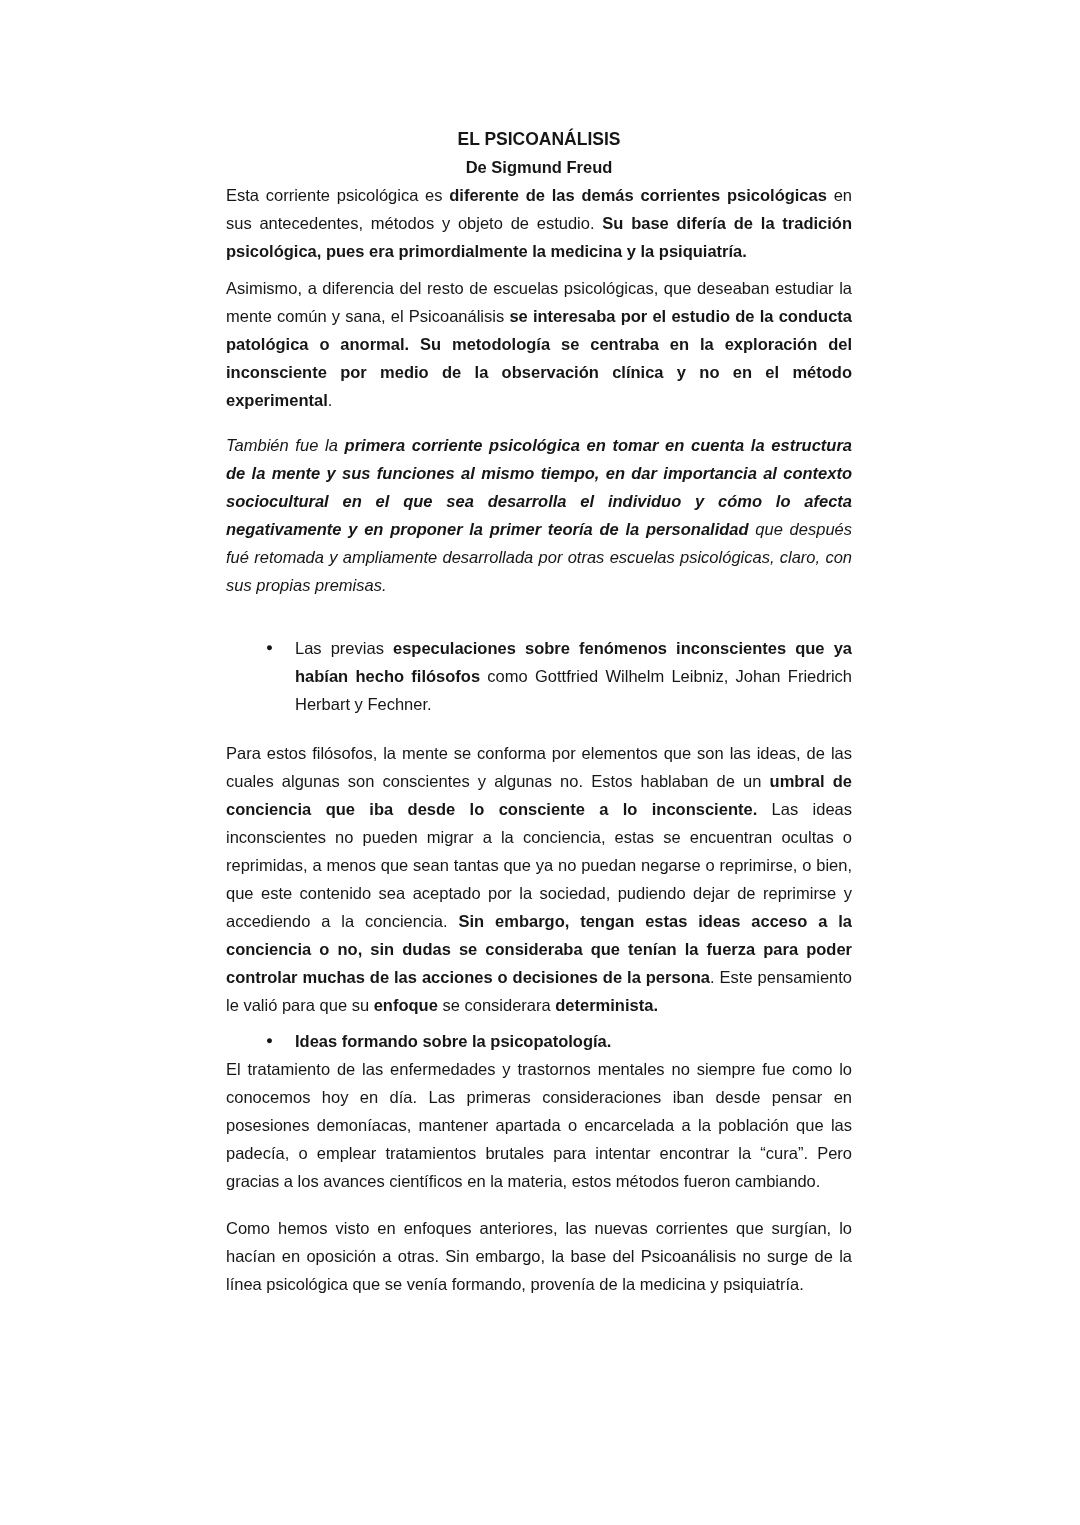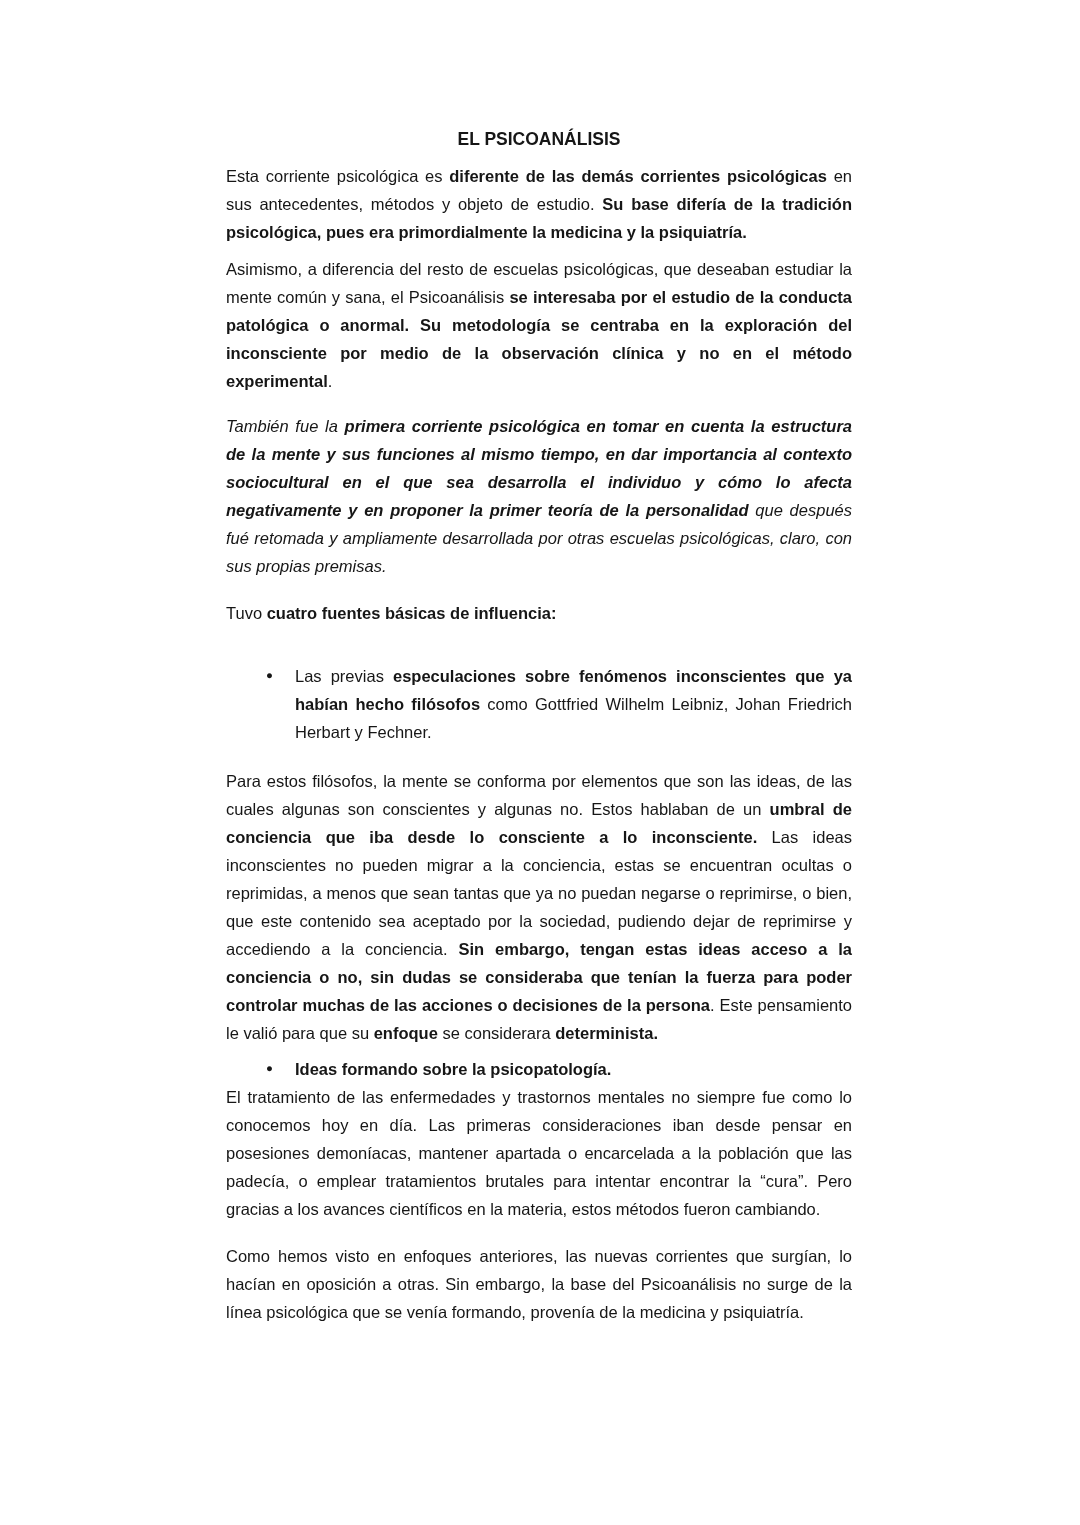--- a/index.html
+++ b/index.html
@@ -40,40 +40,40 @@
     box-sizing: border-box;
   }
   .bullet .dot {
     position: absolute;
     left: 40px;
     top: -1px;
     font-size: 11.5px;
   }
   
   [data-name="introduction-heading"]    { margin-top: 48px; }
-  [data-name="intro-paragraph-1"]       { margin-top: 9px; }
+  [data-name="intro-paragraph-1"]       { margin-top: 0; }
   [data-name="intro-paragraph-2"]       { margin-top: 9px; }
   [data-name="intro-paragraph-3"]       { margin-top: 17px; font-style: italic; }
   [data-name="antecedentes-heading"]    { margin-top: 20px; }
   [data-name="sources-intro"]           { margin-top: 19px; }
   [data-name="bullet-philosophers"]     { margin-top: 35px; }
   [data-name="philosophers-paragraph"]  { margin-top: 21px; }
   [data-name="bullet-psychopathology"]  { margin-top: 8px; }
   [data-name="psychopathology-paragraph"] { margin-top: 0; }
   [data-name="closing-paragraph"]       { margin-top: 19px; }
 </style>
 </head>
 <body>
 
 <div class="page" data-name="document-page">
   <div class="doc-title" data-name="document-title">EL PSICOANÁLISIS</div>
+  <div class="doc-subtitle" data-name="document-subtitle">De Sigmund Freud</div>
   <div data-name="document-content">
       <div class="block paragraph" data-name="intro-paragraph-1"><span data-name="text-run">Esta corriente psicológica es </span><span class="b" data-name="text-run-bold">diferente de las demás corrientes psicológicas</span><span data-name="text-run"> en sus antecedentes, métodos y objeto de estudio. </span><span class="b" data-name="text-run-bold">Su base difería de la tradición psicológica, pues era primordialmente la medicina y la psiquiatría.</span></div>
       <div class="block paragraph" data-name="intro-paragraph-2"><span data-name="text-run">Asimismo, a diferencia del resto de escuelas psicológicas, que deseaban estudiar la mente común y sana, el Psicoanálisis </span><span class="b" data-name="text-run-bold">se interesaba por el estudio de la conducta patológica o anormal. Su metodología se centraba en la exploración del inconsciente por medio de la observación clínica y no en el método experimental</span><span data-name="text-run">.</span></div>
       <div class="block paragraph" data-name="intro-paragraph-3"><span data-name="text-run">También fue la </span><span class="b" data-name="text-run-bold">primera corriente psicológica en tomar en cuenta la estructura de la mente y sus funciones al mismo tiempo, en dar importancia al contexto sociocultural en el que sea desarrolla el individuo y cómo lo afecta negativamente y en proponer la primer teoría de la personalidad</span><span data-name="text-run"> que después fué retomada y ampliamente desarrollada por otras escuelas psicológicas, claro, con sus propias premisas.</span></div>
-      <div class="block paragraph" data-name="sources-intro"><span data-name="text-run">Tuvo </span><span class="b" data-name="text-run-bold">cuatro fuentes básicas de influencia:</span></div>
       <div class="block bullet" data-name="bullet-philosophers"><span class="dot" data-name="bullet-icon">●</span><span data-name="bullet-text"><span data-name="text-run">Las previas </span><span class="b" data-name="text-run-bold">especulaciones sobre fenómenos inconscientes que ya habían hecho filósofos</span><span data-name="text-run"> como Gottfried Wilhelm Leibniz, Johan Friedrich Herbart y Fechner.</span></span></div>
       <div class="block paragraph" data-name="philosophers-paragraph"><span data-name="text-run">Para estos filósofos, la mente se conforma por elementos que son las ideas, de las cuales algunas son conscientes y algunas no. Estos hablaban de un </span><span class="b" data-name="text-run-bold">umbral de conciencia que iba desde lo consciente a lo inconsciente.</span><span data-name="text-run"> Las ideas inconscientes no pueden migrar a la conciencia, estas se encuentran ocultas o reprimidas, a menos que sean tantas que ya no puedan negarse o reprimirse, o bien, que este contenido sea aceptado por la sociedad, pudiendo dejar de reprimirse y accediendo a la conciencia. </span><span class="b" data-name="text-run-bold">Sin embargo, tengan estas ideas acceso a la conciencia o no, sin dudas se consideraba que tenían la fuerza para poder controlar muchas de las acciones o decisiones de la persona</span><span data-name="text-run">. Este pensamiento le valió para que su </span><span class="b" data-name="text-run-bold">enfoque</span><span data-name="text-run"> se considerara </span><span class="b" data-name="text-run-bold">determinista.</span></div>
       <div class="block bullet" data-name="bullet-psychopathology"><span class="dot" data-name="bullet-icon">●</span><span data-name="bullet-text"><span class="b" data-name="text-run-bold">Ideas formando sobre la psicopatología.</span></span></div>
       <div class="block paragraph" data-name="psychopathology-paragraph"><span data-name="text-run">El tratamiento de las enfermedades y trastornos mentales no siempre fue como lo conocemos hoy en día. Las primeras consideraciones iban desde pensar en posesiones demoníacas, mantener apartada o encarcelada a la población que las padecía, o emplear tratamientos brutales para intentar encontrar la “cura”. Pero gracias a los avances científicos en la materia, estos métodos fueron cambiando.</span></div>
       <div class="block paragraph" data-name="closing-paragraph"><span data-name="text-run">Como hemos visto en enfoques anteriores, las nuevas corrientes que surgían, lo hacían en oposición a otras. Sin embargo, la base del Psicoanálisis no surge de la línea psicológica que se venía formando, provenía de la medicina y psiquiatría.</span></div>
     </div>
 </div>
 
 </body></html>

